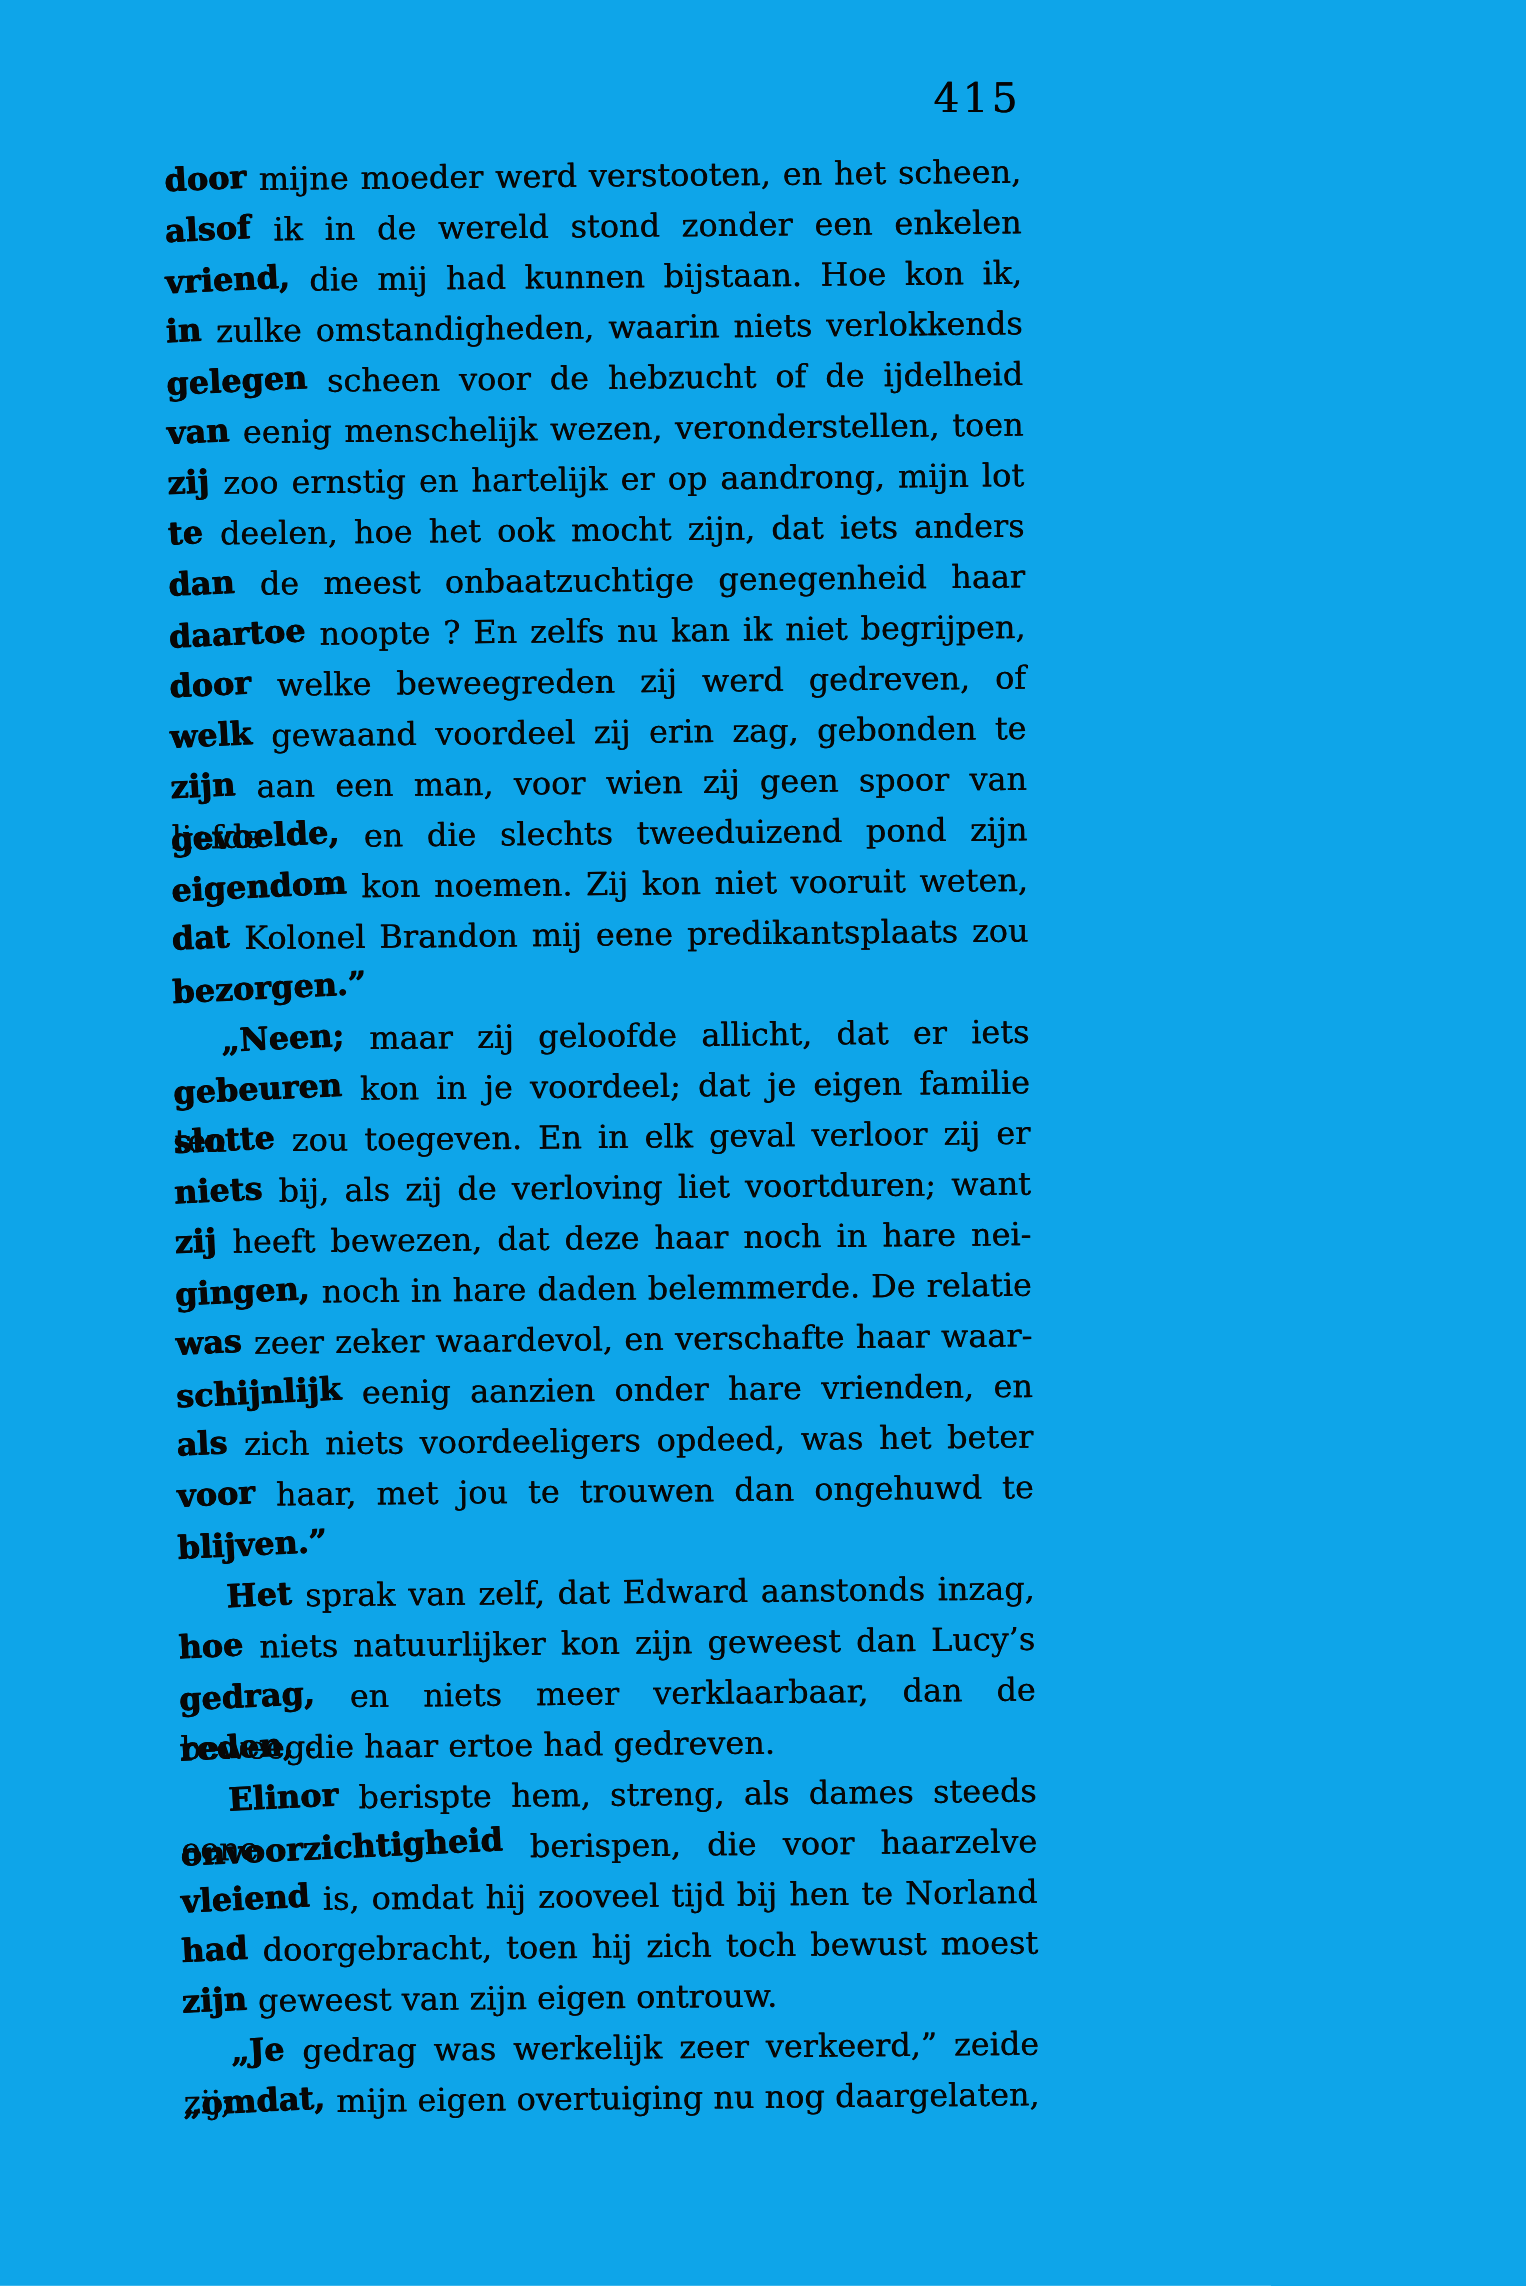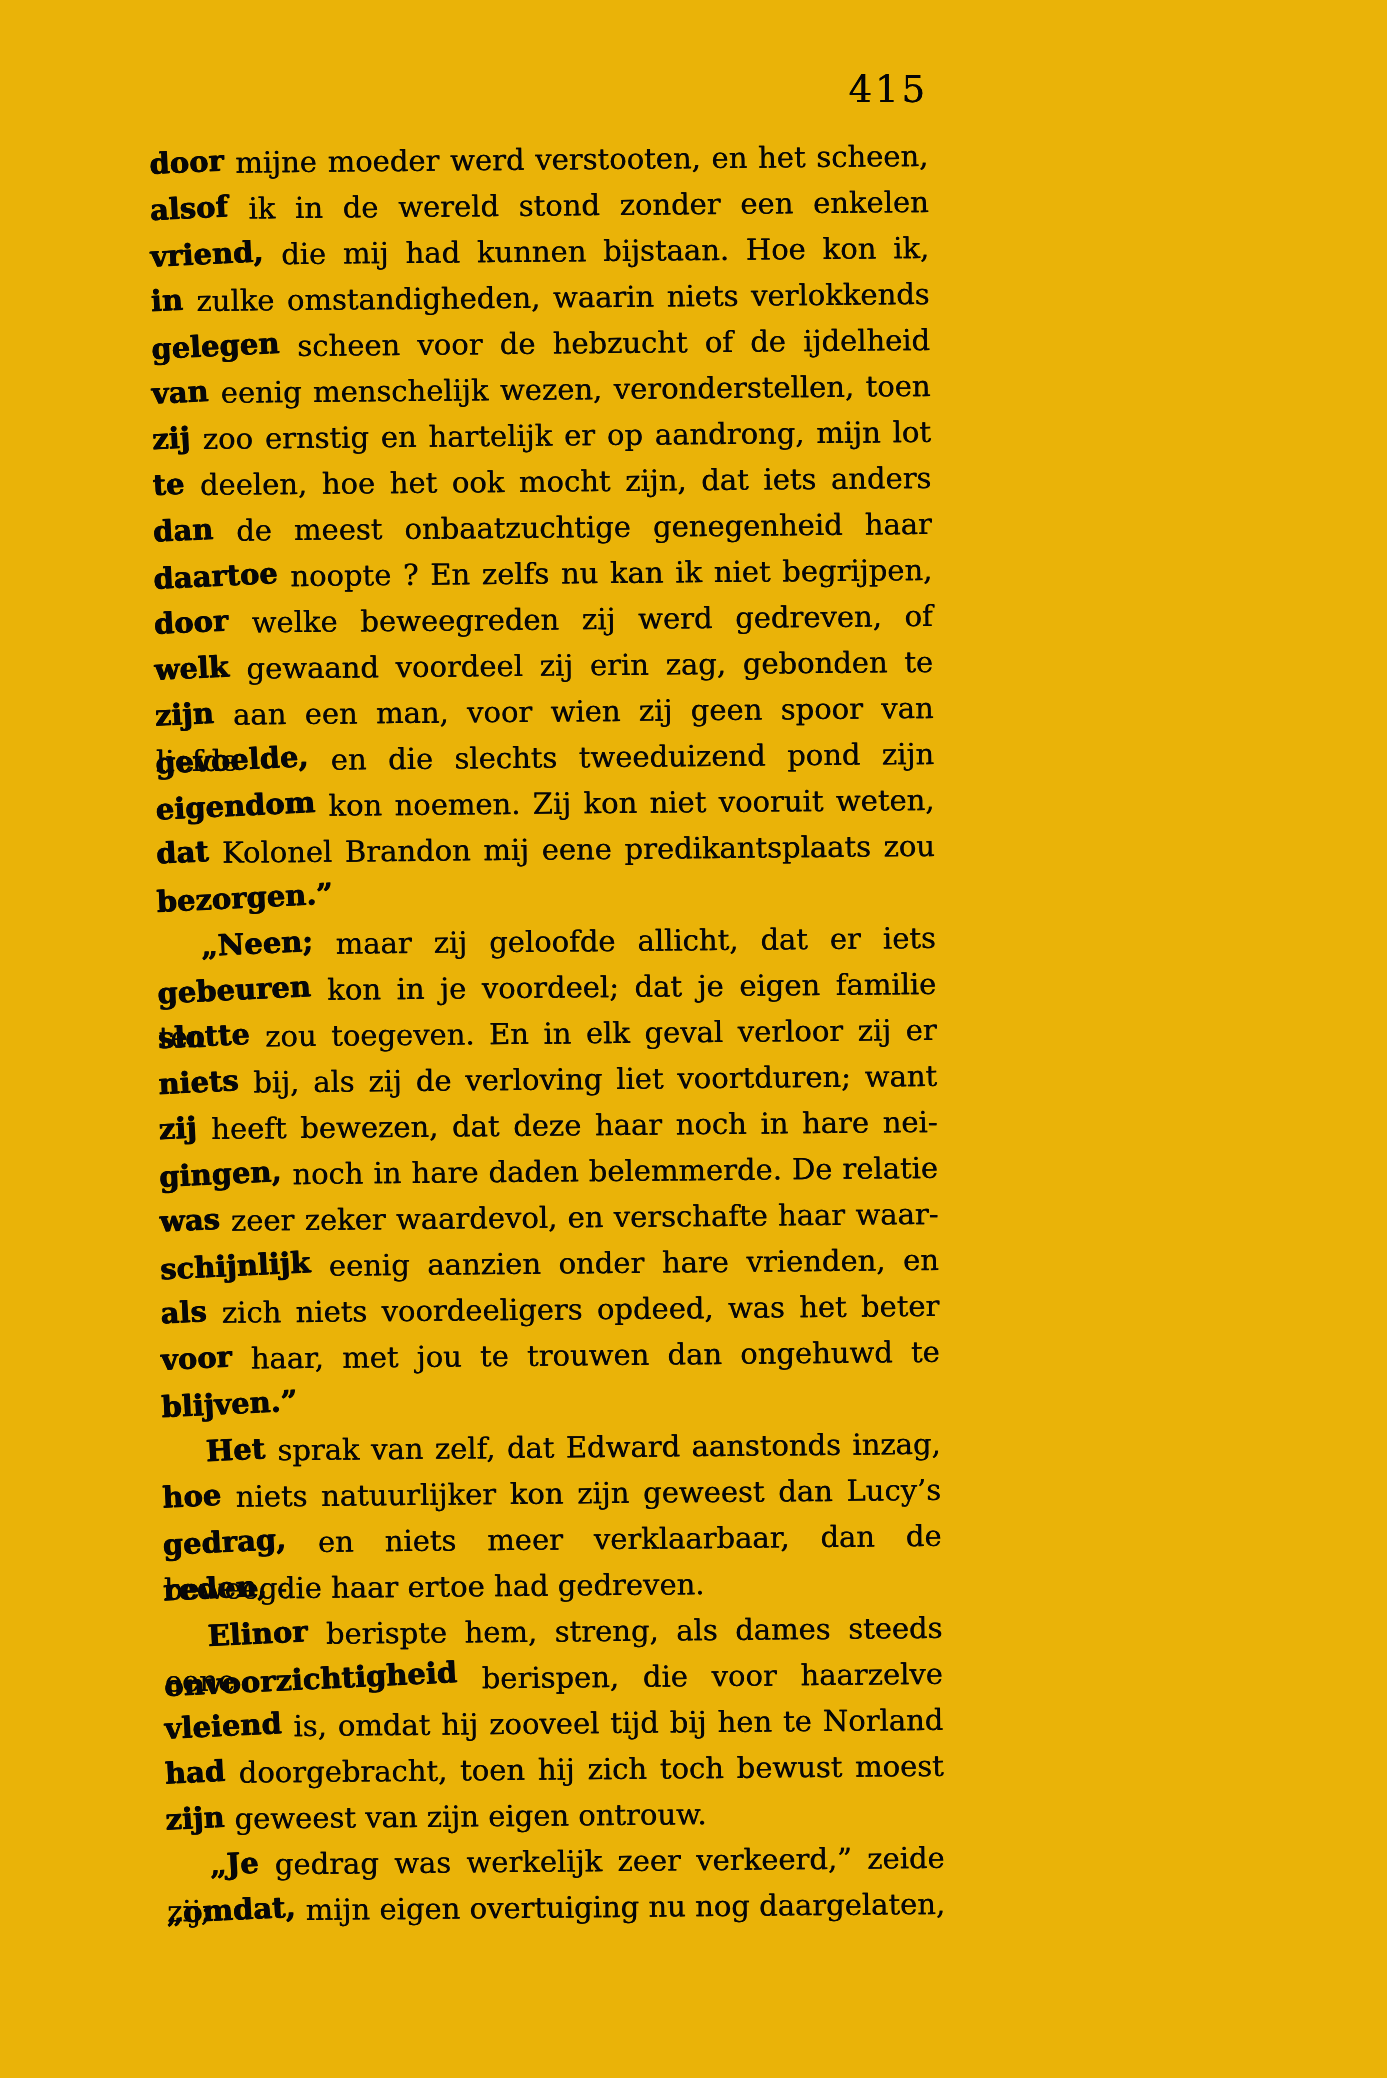--- a/index.html
+++ b/index.html
@@ -11,21 +11,21 @@
     width: 1387px;
     height: 2078px;
     position: relative;
     overflow: hidden;
     font-family: "DejaVu Serif", "Liberation Serif", serif;
     color: #000;
   }
   .sheet {
     position: absolute;
     inset: 0;
-    background: #eab308;
+    background: #0ea5e9;
   }
   .page-number {
     position: absolute;
     top: 68px;
     left: 150px;
     width: 778px;
     text-align: right;
     font-size: 37px;
     letter-spacing: 3px;
     color: #050505;

